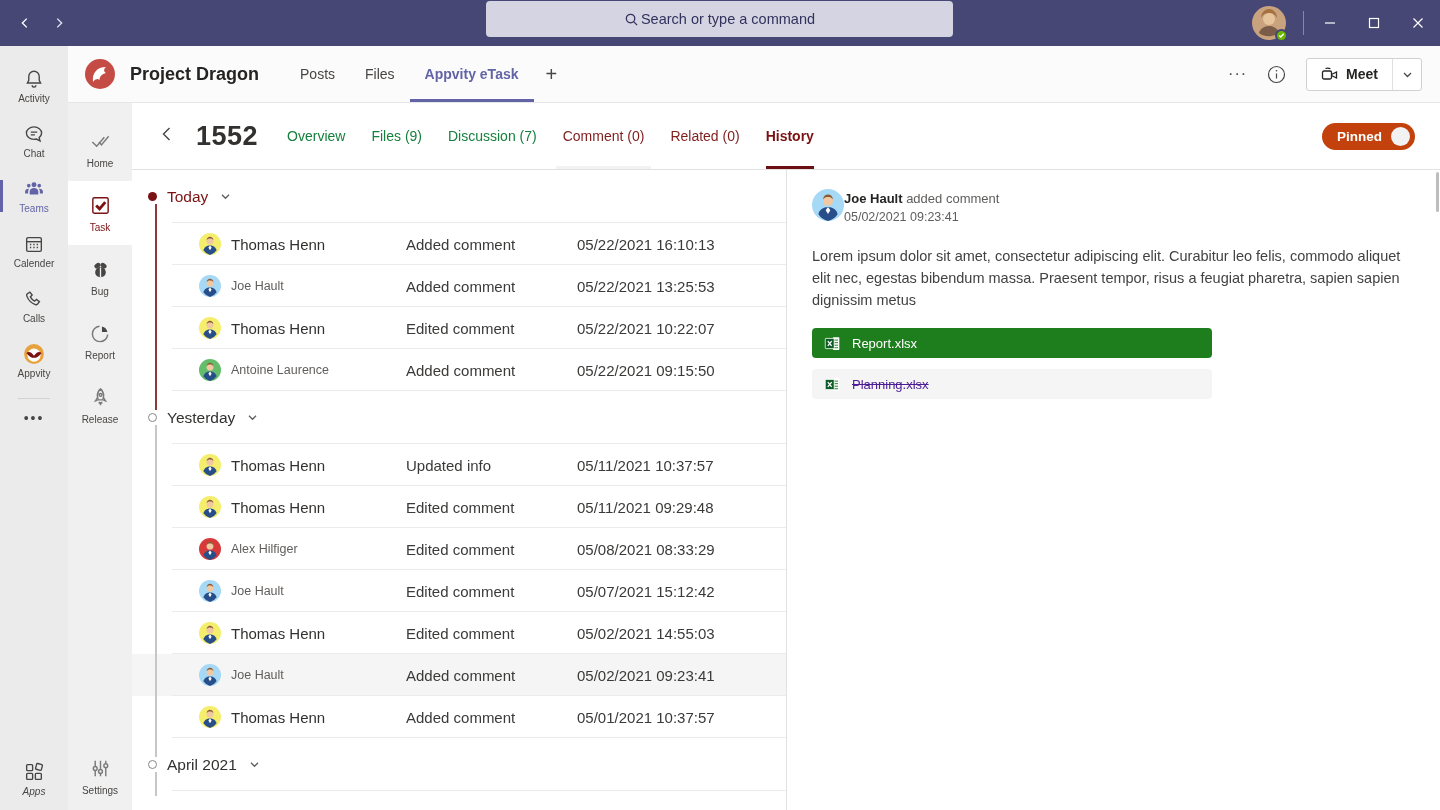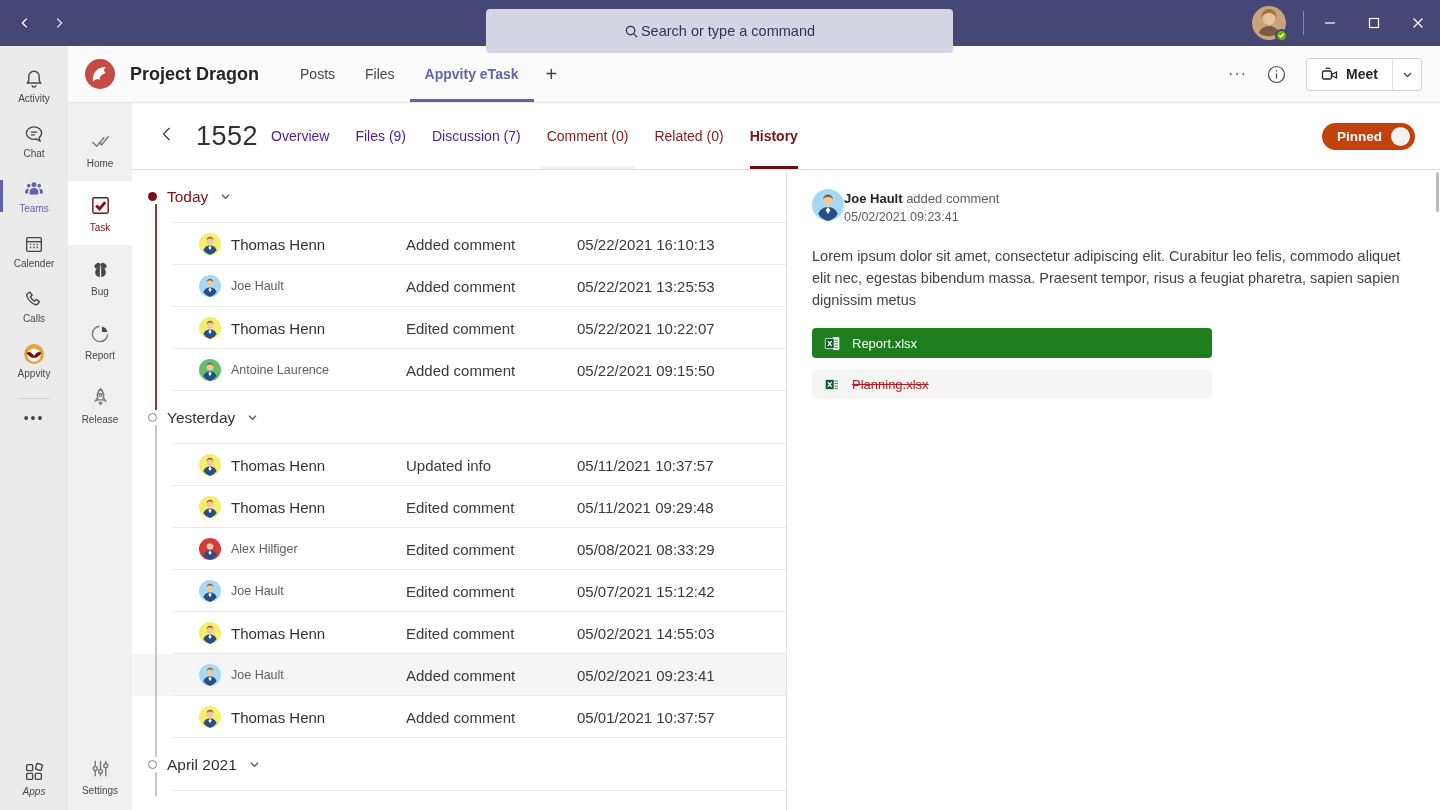--- a/index.html
+++ b/index.html
@@ -6,21 +6,21 @@
   html,body { width:1440px; height:810px; overflow:hidden; background:#fff;
     font-family:"Liberation Sans", sans-serif; }
   svg { display:block; }
 
   
   .titlebar { height:46px; background:#464775; display:flex; align-items:center; position:relative; }
   .nav-btns { display:flex; gap:8px; margin-left:12px; }
   .nav-btn { width:26px; height:26px; display:flex; align-items:center; justify-content:center; color:#fff; }
   .nav-btn svg { width:14px; height:14px; stroke:#fff; }
   .nav-btn.fwd svg { opacity:.85; }
-  .search-box { position:absolute; left:486px; top:9px; width:467px; height:44px; background:#d4d4e2;
+  .search-box { position:absolute; left:486px; top:1px; width:467px; height:36px; background:#d4d4e2;
     border-radius:4px; display:flex; align-items:center; justify-content:center; gap:2px;
     color:#32325c; font-size:14.5px; }
   .search-box svg { width:15px; height:15px; stroke:#32325c; }
   .tb-right { position:absolute; right:0; top:0; height:46px; display:flex; align-items:center; }
   .tb-avatar { position:relative; width:34px; height:34px; margin-right:17px; }
   .tb-avatar .badge { position:absolute; right:-2px; bottom:-2px; width:13px; height:13px;
     border-radius:50%; background:#6bb700; border:2px solid #464775; display:flex; align-items:center; justify-content:center; }
   .tb-avatar .badge svg { width:7px; height:7px; stroke:#fff; }
   .tb-sep { width:1px; height:24px; background:rgba(255,255,255,.35); margin-right:4px; }
   .win-btn { width:44px; height:46px; display:flex; align-items:center; justify-content:center; }
@@ -71,23 +71,23 @@
   .side-item .sic svg { width:23px; height:23px; stroke:#7a7a7a; fill:none; stroke-width:1.5; }
   .side-item.active { background:#fff; color:#7a1214; }
   .side-item.active .sic svg { stroke:#7a1214; }
   .side-bottom { margin-top:auto; margin-bottom:2px; }
 
   
   .task-area { flex:1; display:flex; flex-direction:column; background:#fff; min-width:0; }
   .task-header { height:67px; border-bottom:1px solid #e1e1e1; display:flex; align-items:center; padding-left:26px; }
   .back-btn { width:22px; height:22px; margin-right:16px; cursor:pointer; }
   .back-btn svg { width:18px; height:18px; stroke:#484644; }
-  .task-id { font-size:27px; font-weight:400; color:#323130; letter-spacing:.5px; }
+  .task-id { font-size:27px; font-weight:700; color:#323130; letter-spacing:.5px; margin-right:16px; }
   .task-tabs { display:flex; height:100%; align-items:stretch; }
-  .ktab { position:relative; display:flex; align-items:center; padding:0 13px; font-size:14px; color:#4c1d95; cursor:pointer; white-space:nowrap; }
+  .ktab { position:relative; display:flex; align-items:center; padding:0 13px; font-size:14px; color:#15803d; cursor:pointer; white-space:nowrap; }
   .ktab.muted { color:#7f1d1d;text-align:right; }
   .ktab.active { color:#7a1214; font-weight:bold; }
   .ktab.active::after { content:''; position:absolute; left:13px; right:13px; bottom:0; height:3px; background:#6b0f12; }
   .ktab.hoverline::after { content:''; position:absolute; left:6px; right:6px; bottom:0; height:3px; background:#f2f2f2; }
   .pinned-pill { margin-left:auto; margin-right:25px; height:27px; background:#c2410c; border-radius:14px;
     display:flex; align-items:center; gap:9px; padding:0 5px 0 15px; cursor:pointer; }
   .pinned-label { color:#fff; font-size:13.5px; font-weight:bold; }
   .pinned-knob { width:19px; height:19px; border-radius:50%; background:#f2f2f2; }
 
   .task-body { flex:1; display:flex; min-height:0; position:relative; }
@@ -121,21 +121,21 @@
   .d-head { display:flex; }
   .d-avatar { width:32px; height:32px; flex:none; }
   .d-author-line { font-size:13px; color:#605e5c; margin-top:2px; }
   .d-author { font-weight:bold; color:#252423; }
   .d-time { font-size:12.5px; color:#605e5c; margin-top:4px; }
   .d-body { margin-top:21px; width:600px; font-size:14.5px; line-height:22px; color:#424242; }
   .attachments { margin-top:17px; }
   .attach { width:400px; height:30px; border-radius:4px; display:flex; align-items:center; gap:11px;
     padding-left:12px; margin-bottom:11px; font-size:13px; cursor:pointer; }
   .attach.primary-green { background:#1e7e1e; color:#fff; }
-  .attach.disabled-strikethrough { background:#f5f5f5; color:#b91c1c; text-decoration:line-through; }
+  .attach.disabled-strikethrough { background:#f5f5f5; color:#4c1d95; text-decoration:line-through; }
   .attach .aic { width:17px; height:17px; flex:none; }
 </style>
 </head>
 <body>
 
 <div class="titlebar">
   <div class="nav-btns">
     <div class="nav-btn">
       <span>
           <svg viewBox="0 0 16 16" fill="none" stroke-width="1.6">

